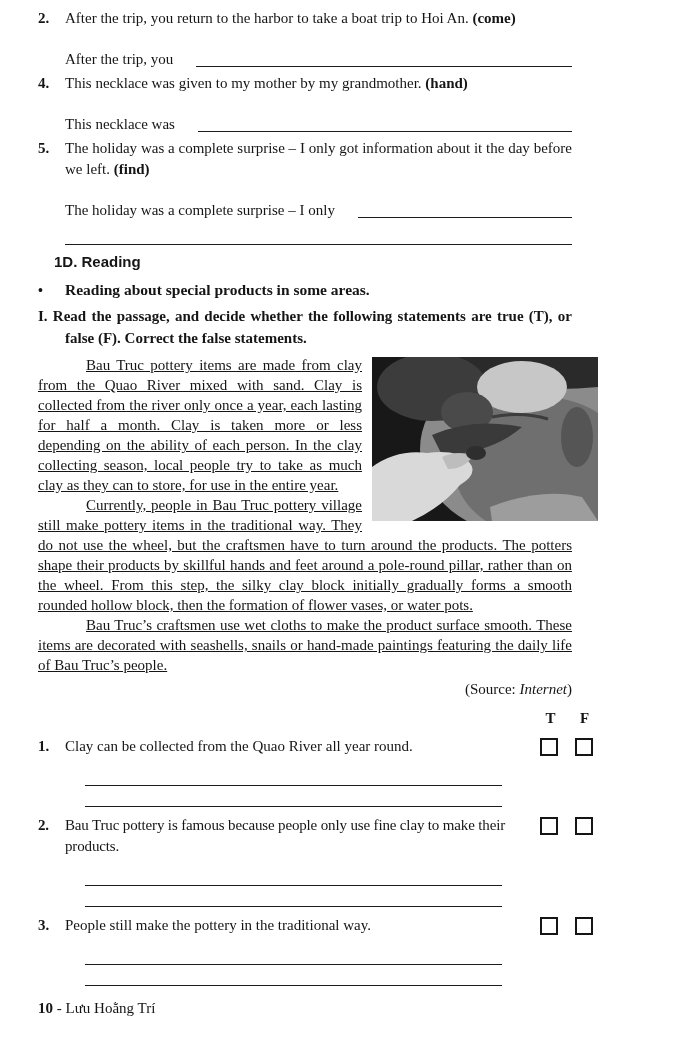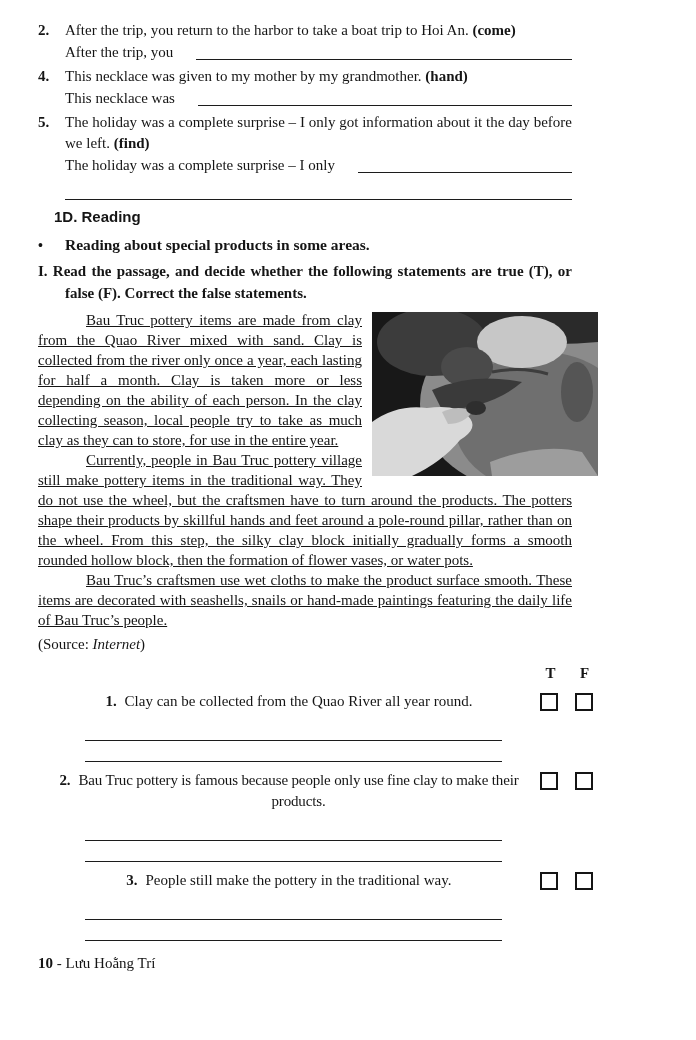--- a/index.html
+++ b/index.html
@@ -1,53 +1,53 @@
 <!DOCTYPE html>
 <html><head>
 <meta charset="utf-8">
 <style>
   html,body{margin:0;padding:0;}
   body{
     width:696px;height:1040px;background:#ffffff;color:#151515;
     font-family:"Liberation Serif", serif;font-size:15px;overflow:hidden;
   }
-  .page{padding:20px 28px 0 38px;box-sizing:border-box;width:600px;height:1040px;}
+  .page{padding:8px 28px 0 38px;box-sizing:border-box;width:600px;height:1040px;}
 
   
   .ex-item{margin-bottom:3px;}
   .sent{margin:0;padding-left:27px;text-align:justify;line-height:21px;}
   .num{display:inline-block;width:27px;margin-left:-27px;font-weight:bold;}
   .verb{font-weight:bold;}
-  .stemline{display:flex;align-items:flex-end;padding-left:27px;line-height:22px;margin-top:0;gap:17px;}
+  .stemline{display:flex;align-items:flex-end;padding-left:27px;line-height:22px;margin-top:19px;gap:17px;}
   .stem{white-space:nowrap;}
   .fill{flex:1;border-bottom:1.6px solid #1c1c1c;margin:0 0 3px 6px;}
   .blankline{border-bottom:1.6px solid #1c1c1c;height:14px;margin:9px 0 6px 27px;}
 
   
   .heading{font-family:"Liberation Sans", sans-serif;font-weight:bold;font-size:15px;
     line-height:22px;margin:4px 0 0 16px;}
   .bullet-row{margin-top:6px;padding-left:27px;font-weight:bold;font-size:15.5px;line-height:21px;}
   .bullet-row .num{font-size:14px;}
   .task{margin:4px 0 0 0;padding-left:27px;text-indent:-27px;font-weight:bold;
     text-align:justify;line-height:22px;}
 
   
   .passage{margin-top:6px;line-height:20px;text-align:justify;text-decoration:underline;}
   .passage p{margin:0;text-indent:48px;}
   .photo{float:right;width:226px;height:164px;margin:2px -26px 6px 10px;background:#161616;}
   .photo svg{display:block;width:100%;height:100%;}
-  .source{margin-top:4px;line-height:21px;}
+  .source{text-align:right;margin-top:4px;line-height:21px;}
   .source .it{font-style:italic;}
 
   
   .tf-header{display:flex;justify-content:flex-end;gap:17px;margin:8px -21px 0 0;
     font-weight:bold;line-height:20px;}
   .tf-header span{width:17px;text-align:center;}
   .qrow{display:flex;margin-top:8px;align-items:flex-start;}
-  .qtext{flex:1;margin:0;padding-left:27px;line-height:21px;text-align:center;}
+  .qtext{flex:1;margin:0;padding-left:27px;line-height:21px;}
   .qtext.tight{font-size:15px;letter-spacing:-0.15px;}
   .qboxes{display:flex;gap:17px;margin:2px -21px 0 8px;flex:0 0 auto;}
   .cb{width:14px;height:14px;border:2.2px solid #151515;background:#fff;}
   .qblank{border-bottom:1.6px solid #1c1c1c;height:16px;margin:12px 70px 0 47px;}
   .qblank.second{margin-top:4px;}
 
   
   .footer{margin-top:12px;line-height:20px;}
   .footer .pg{font-weight:bold;}
 </style>

